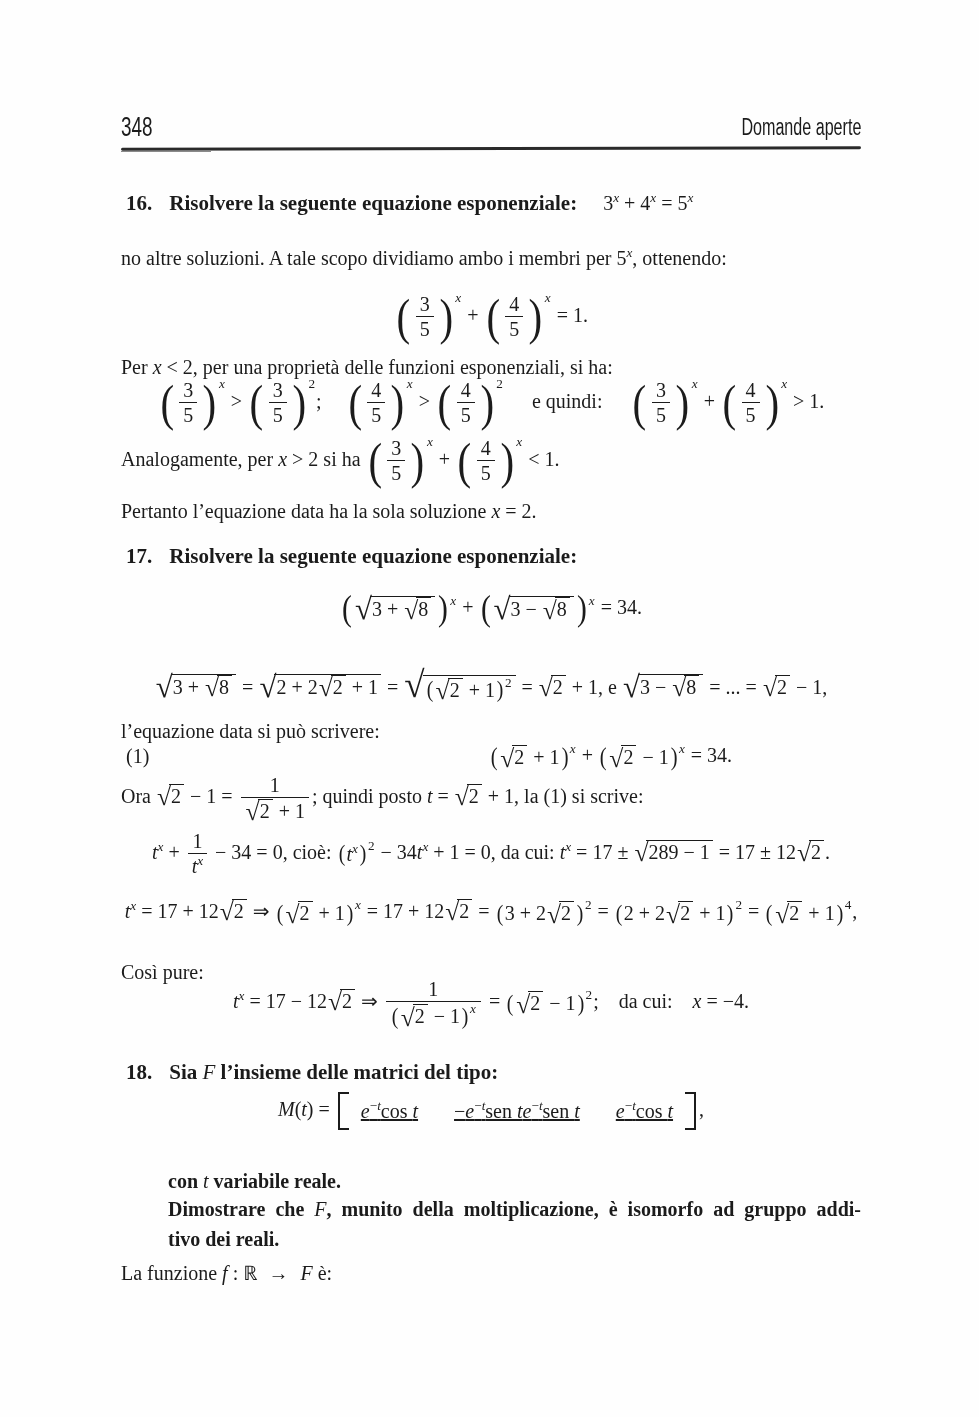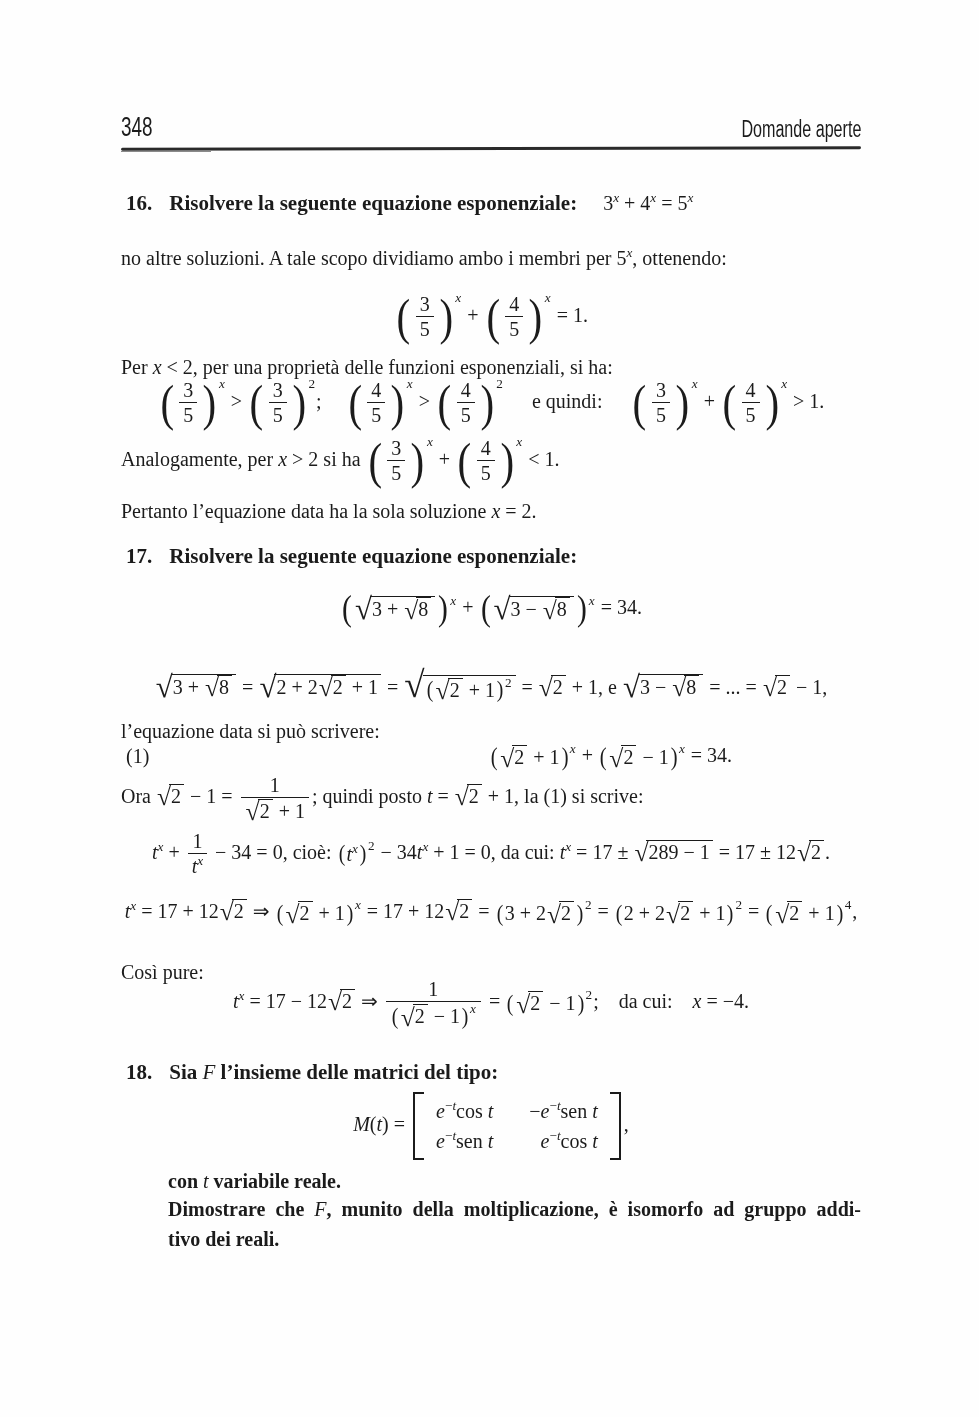--- a/index.html
+++ b/index.html
@@ -1,21 +1,21 @@
 <!DOCTYPE html>
 <html><head>
 <meta charset="utf-8">
 <style>
   html,body{margin:0;padding:0;background:#ffffff;}
   .page{position:relative;width:979px;height:1417px;background:#fefefe;color:#1b1b1b;
         font-family:"Liberation Serif",serif;overflow:hidden;}
   .blk{position:absolute;left:121px;right:118px;margin:0;}
 
   
-  .hdr{display:flex;justify-content:space-between;align-items:flex-end;
+  .hdr{display:flex;justify-content:space-between;align-items:center;
        font-family:"Liberation Sans",sans-serif;}
   .cond{display:inline-block;white-space:nowrap;}
   .pageno{font-size:27px;transform:scaleX(.70);transform-origin:left center;}
   .runhead{font-size:23px;transform:scaleX(.70);transform-origin:right center;}
   .rule{height:6px;}
   .rule::before{content:"";position:absolute;left:0;right:0;top:1px;height:3px;
                 background:#2a2a2a;border-radius:2px;transform:rotate(-.12deg);}
   .rule::after{content:"";position:absolute;left:0;top:5px;width:90px;height:1px;background:#8a8a8a;}
 
   
@@ -48,21 +48,21 @@
   sup.psup{align-self:flex-start;margin-left:1px;margin-top:-2px;line-height:1;}
 
   .sqrt{display:inline-flex;align-items:baseline;margin:0 1px;white-space:nowrap;}
   .rad{line-height:0;letter-spacing:-1px;position:relative;top:.09em;margin-right:-1px;}
   .vinc{display:inline-block;border-top:1.6px solid currentColor;padding:0 3px 0 2px;line-height:1.1;}
 
   .mat{display:inline-flex;align-items:center;vertical-align:middle;margin:0 3px;}
   .mbrak{width:9px;align-self:stretch;}
   .lb{border-left:2.2px solid currentColor;border-top:2.2px solid currentColor;border-bottom:2.2px solid currentColor;margin-right:-3px;}
   .rb{border-right:2.2px solid currentColor;border-top:2.2px solid currentColor;border-bottom:2.2px solid currentColor;margin-left:-3px;}
-  .mtbl{display:flex;flex-direction:column;padding:6px 15px;row-gap:4px;}
+  .mtbl{display:flex;flex-direction:row;padding:6px 15px;row-gap:4px;text-decoration:underline;}
   .mrow2{display:flex;justify-content:space-between;column-gap:36px;}
   .mcell{white-space:nowrap;text-align:center;}
 </style>
 </head>
 <body>
 
 <div class="page">
 
   <header>
     <div class="blk hdr" style="top:112px">
@@ -356,14 +356,15 @@
               <span class="mcell"><span class="mi">e</span><sup class="msup">−<span class="mi">t</span></sup>sen <span class="mi">t</span></span>
               <span class="mcell"><span class="mi">e</span><sup class="msup">−<span class="mi">t</span></sup>cos <span class="mi">t</span></span>
             </span>
           </span>
           <span class="mbrak rb"></span>
         </span>,</div>
     <p class="blk body bold ind" style="top:1158px">con <span class="mi">t</span> variabile reale.</p>
     <p class="blk body bold ind" style="top:1186px"><span class="jline">Dimostrare che <span class="mi">F</span>, munito della moltiplicazione, è isomorfo ad gruppo addi-</span>tivo dei reali.</p>
   </section>
 
+  <p class="blk body" style="top:1258px">La funzione <span class="mi">f</span> : ℝ <span class="sp" style="width: 6px;"></span>→<span class="sp" style="width: 12px;"></span><span class="mi">F</span> è:</p>
 
 </div>
 
 </body></html>

